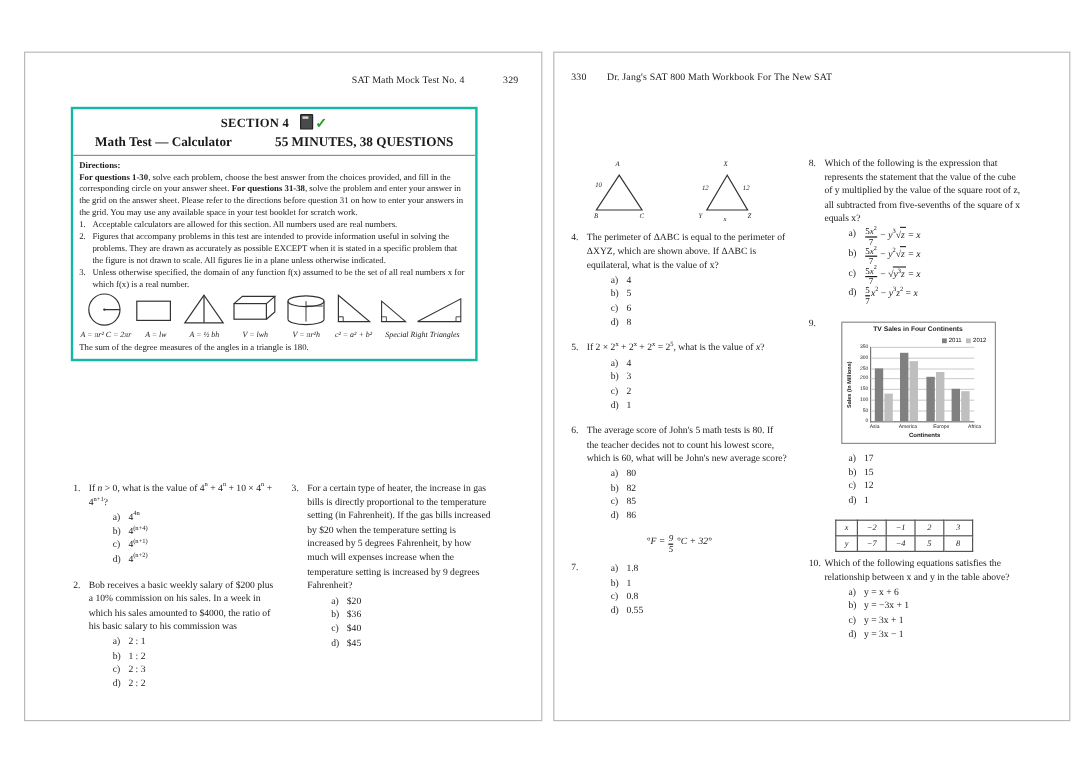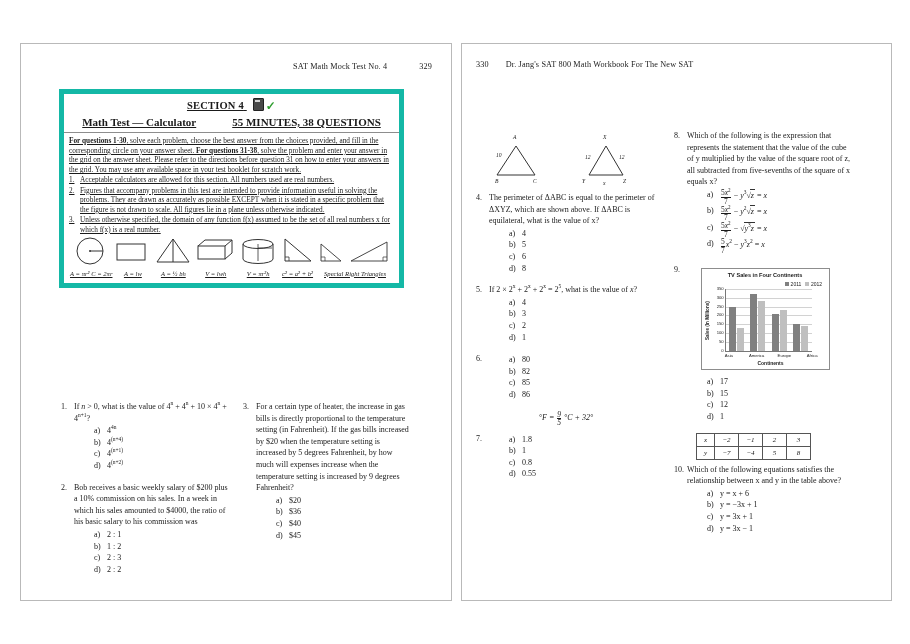--- a/index.html
+++ b/index.html
@@ -17,21 +17,21 @@
 
   .running-head{
     position:absolute;font-size:8.2px;letter-spacing:.15px;white-space:nowrap;
   }
   .rh-left{right:19px;top:18px;}
   .rh-left .rh-title{margin-right:32px;}
   .rh-right{left:14px;top:16px;}
   .rh-right .rh-num{margin-right:17px;}
 
   
-  .section-box{position:absolute;left:38px;top:45px;width:335px;border:5px solid #14b8a6;background:#fff;text-decoration:underline;}
+  .section-box{position:absolute;left:38px;top:45px;width:335px;border:2px solid #14b8a6;background:#fff;}
   .sb-head{border-bottom:1px solid #8d8d8d;padding:4px 0 4px;text-align:center;}
   .sb-line1{font-weight:bold;font-size:10.5px;letter-spacing:.2px;}
   .calc-ico{display:inline-block;width:9px;height:11px;background:#4a4a4a;border:1px solid #222;border-radius:1px;vertical-align:-2px;margin-left:6px;position:relative;}
   .calc-ico:before{content:"";position:absolute;left:1px;top:1px;width:5px;height:2px;background:#d8d8d8;}
   .check{display:inline-block;color:#2f9e2f;font-size:12px;font-weight:bold;margin-left:2px;vertical-align:-1px;}
   .sb-line2{margin-top:2px;font-weight:bold;font-size:11px;}
   .sb-line2 .l{margin-right:36px;}
   .sb-body{padding:3px 5px 4px 5px;font-size:7.3px;line-height:1.33;}
   .sb-body b{font-weight:bold;}
   .sb-h{font-weight:bold;}
@@ -115,20 +115,21 @@
       <div class="sb-head">
         <div class="sb-line1">
           <span>SECTION 4</span>
           <span class="calc-ico"></span><span class="check">✓</span>
         </div>
         <div class="sb-line2">
           <span class="l">Math Test — Calculator</span><span>55 MINUTES, 38 QUESTIONS</span>
         </div>
       </div>
       <div class="sb-body">
+        <div class="sb-h">Directions:</div>
         <div>
           <b>For questions 1-30</b><span>, solve each problem, choose the best answer from the choices provided, and fill in the corresponding circle on your answer sheet. </span><b>For questions 31-38</b><span>, solve the problem and enter your answer in the grid on the answer sheet. Please refer to the directions before question 31 on how to enter your answers in the grid. You may use any available space in your test booklet for scratch work.</span>
         </div>
         <ul class="notes-list">
           <li>
               <span class="n">1.</span>
               <span>Acceptable calculators are allowed for this section. All numbers used are real numbers.</span>
             </li>
           <li>
               <span class="n">2.</span>
@@ -192,20 +193,21 @@
             <svg width="76" height="30" viewBox="0 0 76 30">
               <path d="M4 25 L4 8 L24 25 Z" fill="none" stroke="#333" stroke-width=".9"></path>
               <path d="M4 21 L8 21 L8 25" fill="none" stroke="#333" stroke-width=".7"></path>
               <path d="M34 25 L70 25 L70 6 Z" fill="none" stroke="#333" stroke-width=".9"></path>
               <path d="M66 25 L66 21 L70 21" fill="none" stroke="#333" stroke-width=".7"></path>
             </svg>
             <div class="formula">Special Right Triangles</div>
           </div>
         </div>
 
+        <div>The sum of the degree measures of the angles in a triangle is 180.</div>
       </div>
     </div>
 
     <div class="cols cols-left">
       <div class="col">
 
         <div class="q">
           <span class="num">1.</span>
           <div class="body">
             <span>If <i>n</i> &gt; 0, what is the value of 4<sup>n</sup> + 4<sup>n</sup> + 10 × 4<sup>n</sup> + 4<sup>n+1</sup>?</span>
@@ -365,20 +367,21 @@
                   <span class="lab">d)</span>
                   <span>1</span>
                 </li>
             </ul>
           </div>
         </div>
 
         <div class="q">
           <span class="num">6.</span>
           <div class="body">
+            <span>The average score of John's 5 math tests is 80. If the teacher decides not to count his lowest score, which is 60, what will be John's new average score?</span>
             <ul class="choices">
               <li>
                   <span class="lab">a)</span>
                   <span>80</span>
                 </li>
               <li>
                   <span class="lab">b)</span>
                   <span>82</span>
                 </li>
               <li>

